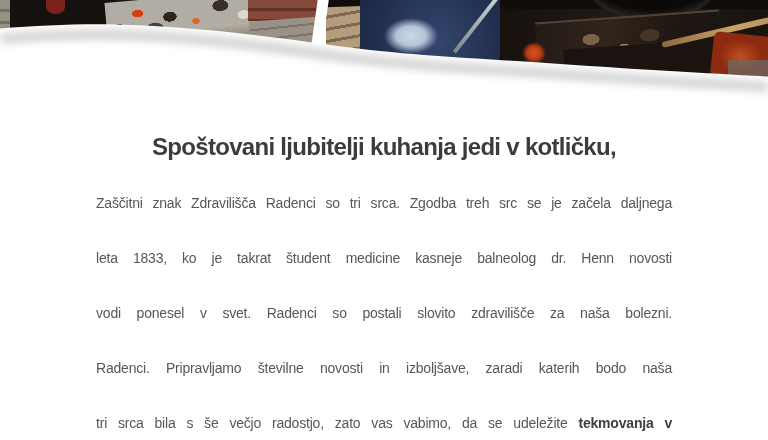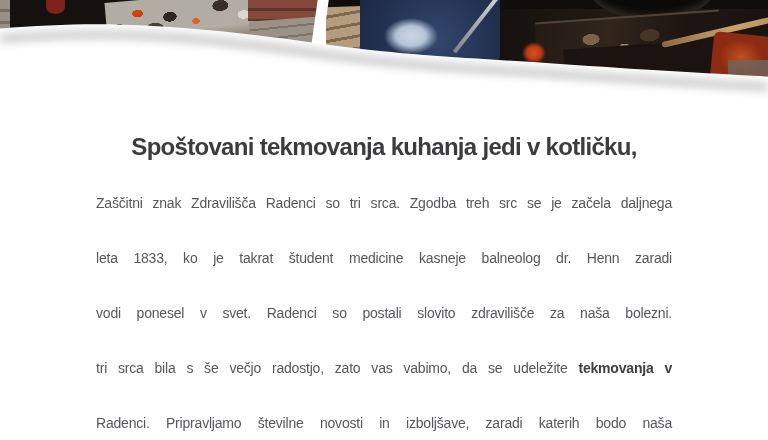--- a/index.html
+++ b/index.html
@@ -130,23 +130,23 @@
       </filter>
     </defs>
     <path d="M0,28.5 C40,25.5 75,23.8 115,24.5 C180,25.8 245,33 330,45 C420,57 470,57.5 560,64 C640,69.5 710,73.5 768,76.5 L768,125 L0,125 Z" fill="#ffffff"></path>
     <g clip-path="url(#belowCurve)">
       <path d="M0,28.5 C40,25.5 75,23.8 115,24.5 C180,25.8 245,33 330,45 C420,57 470,57.5 560,64 C640,69.5 710,73.5 768,76.5" transform="translate(0,11)" fill="none" stroke="#9a9a9a" stroke-width="7" opacity="0.5" filter="url(#softBlur)"></path>
       <path d="M0,28.5 C40,25.5 75,23.8 115,24.5 C180,25.8 245,33 330,45 C420,57 470,57.5 560,64 C640,69.5 710,73.5 768,76.5" transform="translate(0,7)" fill="none" stroke="#b5b5b5" stroke-width="4" opacity="0.35" filter="url(#softBlur)"></path>
     </g>
   </svg>
 
   <div class="content">
-    <h1>Spoštovani tekmovanja kuhanja jedi v kotličku,</h1>
+    <h1>Spoštovani ljubitelji kuhanja jedi v kotličku,</h1>
     <div class="body-text">
         <div class="line just"><span>Zaščitni znak Zdravilišča Radenci so tri srca. Zgodba treh src se je začela daljnega</span></div>
-        <div class="line just"><span>leta 1833, ko je takrat študent medicine kasneje balneolog dr. Henn zaradi</span></div>
+        <div class="line just"><span>leta 1833, ko je takrat študent medicine kasneje balneolog dr. Henn novosti</span></div>
         <div class="line just"><span>vodi ponesel v svet. Radenci so postali slovito zdravilišče za naša bolezni.</span></div>
+        <div class="line just"><span>Radenci. Pripravljamo številne novosti in izboljšave, zaradi katerih bodo naša</span></div>
         <div class="line just"><span>tri srca bila s še večjo radostjo, zato vas vabimo, da se udeležite </span><span class="b">tekmovanja v</span></div>
-        <div class="line just"><span>Radenci. Pripravljamo številne novosti in izboljšave, zaradi katerih bodo naša</span></div>
       </div>
   </div>
 
 </div>
 
 </body></html>

